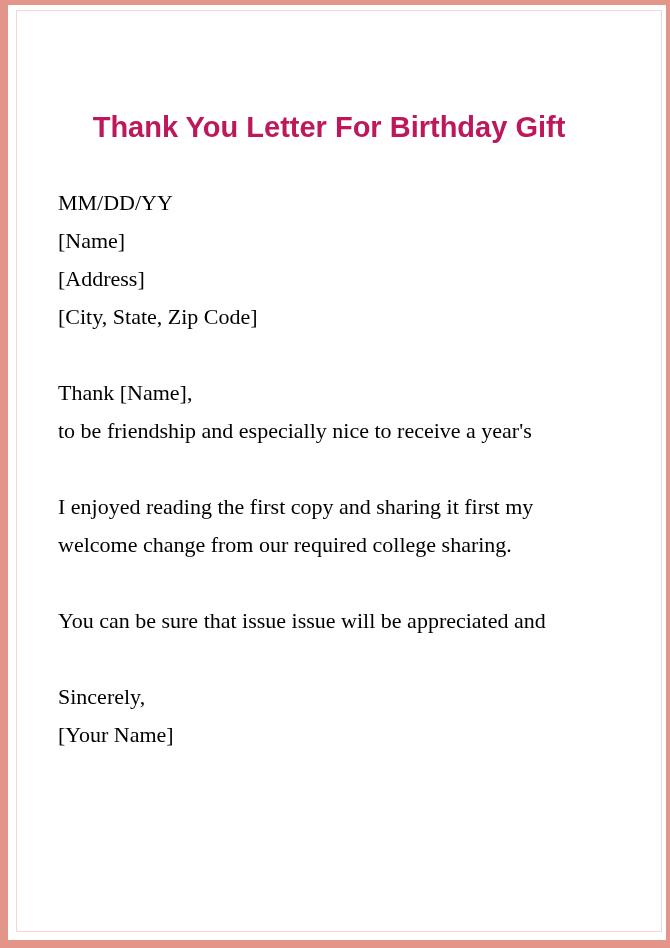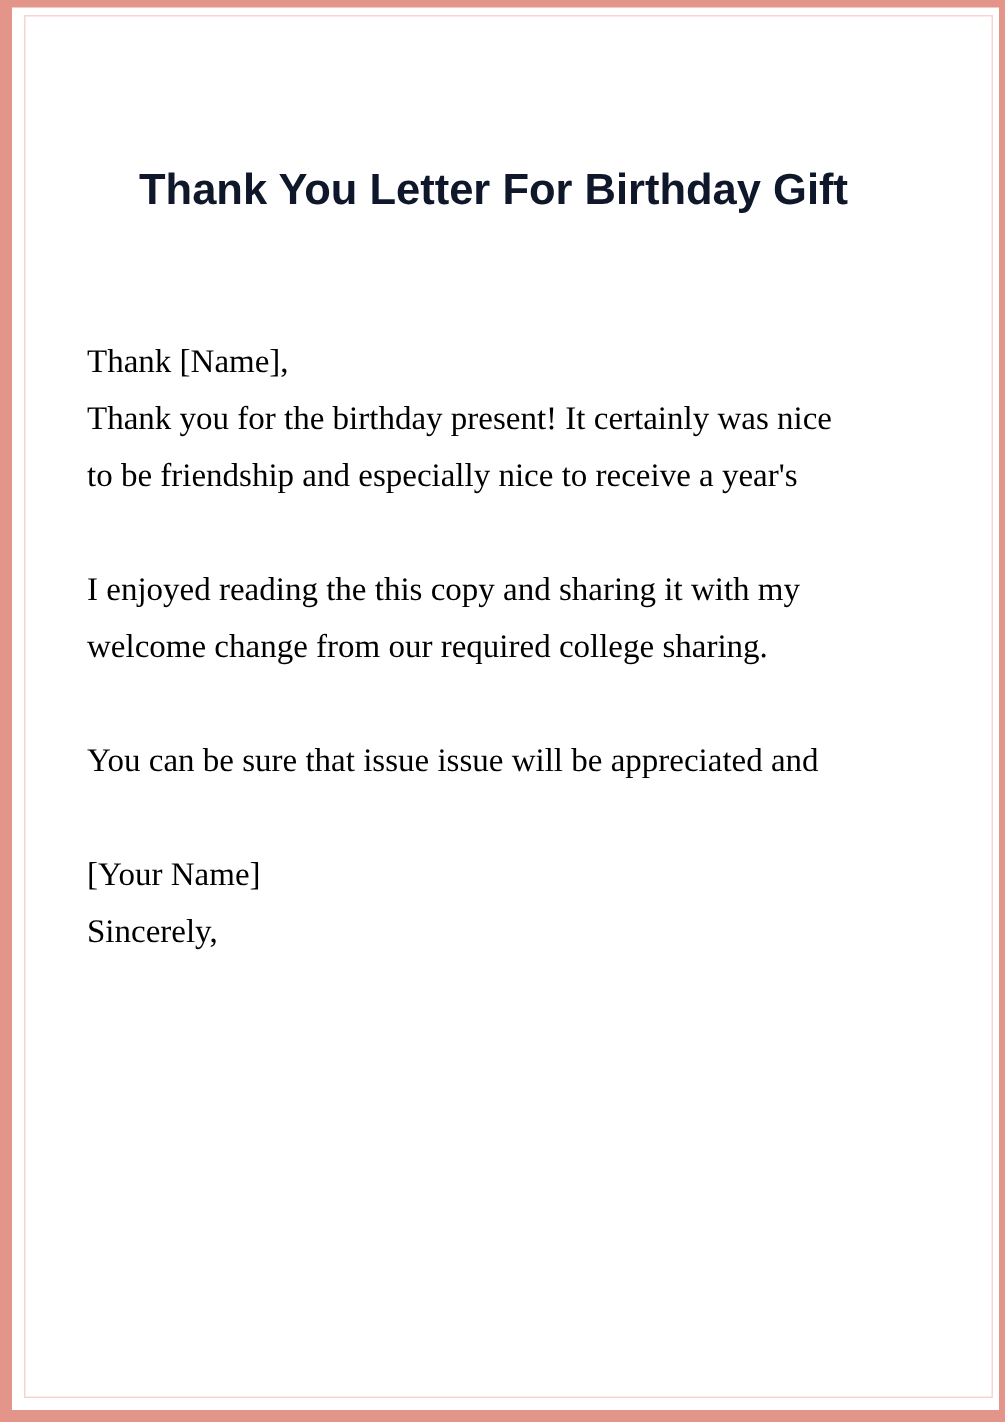--- a/index.html
+++ b/index.html
@@ -34,21 +34,21 @@
     .title {
       position: absolute;
       left: 0;
       top: 109px;
       width: 654px;
       text-align: center;
       font-family: "Liberation Sans", sans-serif;
       font-weight: bold;
       font-size: 29px;
       line-height: 36px;
-      color: #0f172a;
+      color: #be185d;
       margin: 0;
       padding-left: 2px;
     }
     .letter {
       position: absolute;
       left: 58px;
       top: 184px;
       width: 560px;
       font-family: "Liberation Serif", serif;
       font-size: 22px;
@@ -68,42 +68,47 @@
 </head>
 <body>
 
 <div class="frame">
   <div class="frame-inner"></div>
 </div>
 
 <h1 class="title">Thank You Letter For Birthday Gift</h1>
 
 <div class="letter">
+  <div>
+    <span class="line">MM/DD/YY</span>
+    <span class="line">[Name]</span>
+    <span class="line">[Address]</span>
+    <span class="line">[City, State, Zip Code]</span>
+  </div>
 
   <span class="gap"></span>
 
   <span class="line">Thank [Name],</span>
 
   <div>
-    <span class="line">Thank you for the birthday present! It certainly was nice</span>
     <span class="line">to be friendship and especially nice to receive a year's</span>
   </div>
 
   <span class="gap"></span>
 
   <div>
-    <span class="line">I enjoyed reading the this copy and sharing it with my</span>
+    <span class="line">I enjoyed reading the first copy and sharing it first my</span>
     <span class="line">welcome change from our required college sharing.</span>
   </div>
 
   <span class="gap"></span>
 
   <div>
     <span class="line">You can be sure that issue issue will be appreciated and</span>
   </div>
 
   <span class="gap"></span>
 
   <div>
+    <span class="line">Sincerely,</span>
     <span class="line">[Your Name]</span>
-    <span class="line">Sincerely,</span>
   </div>
 </div>
 
 </body></html>

